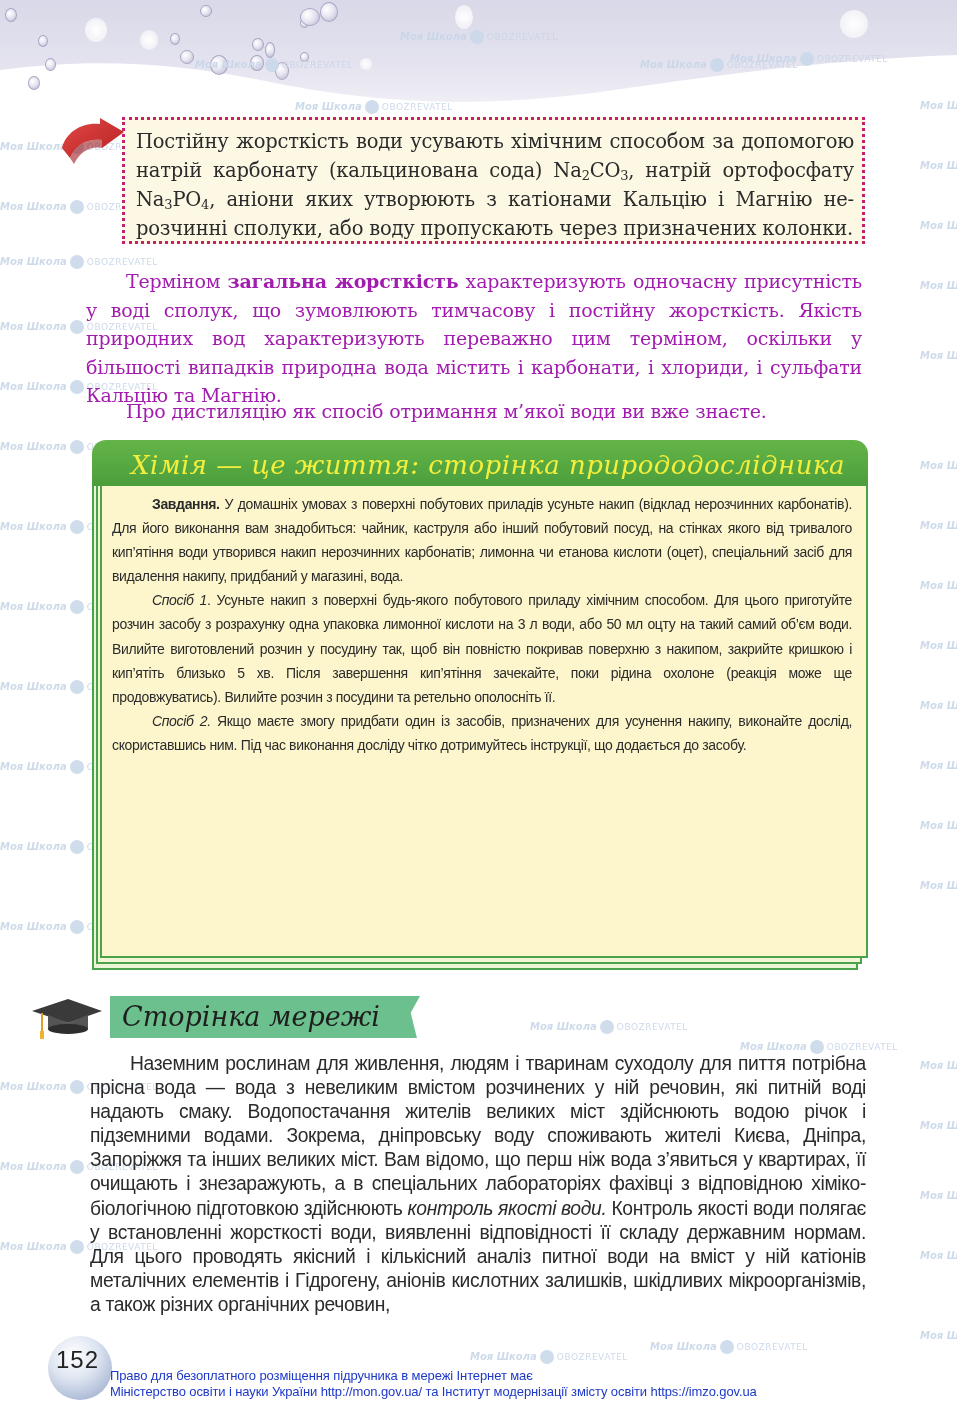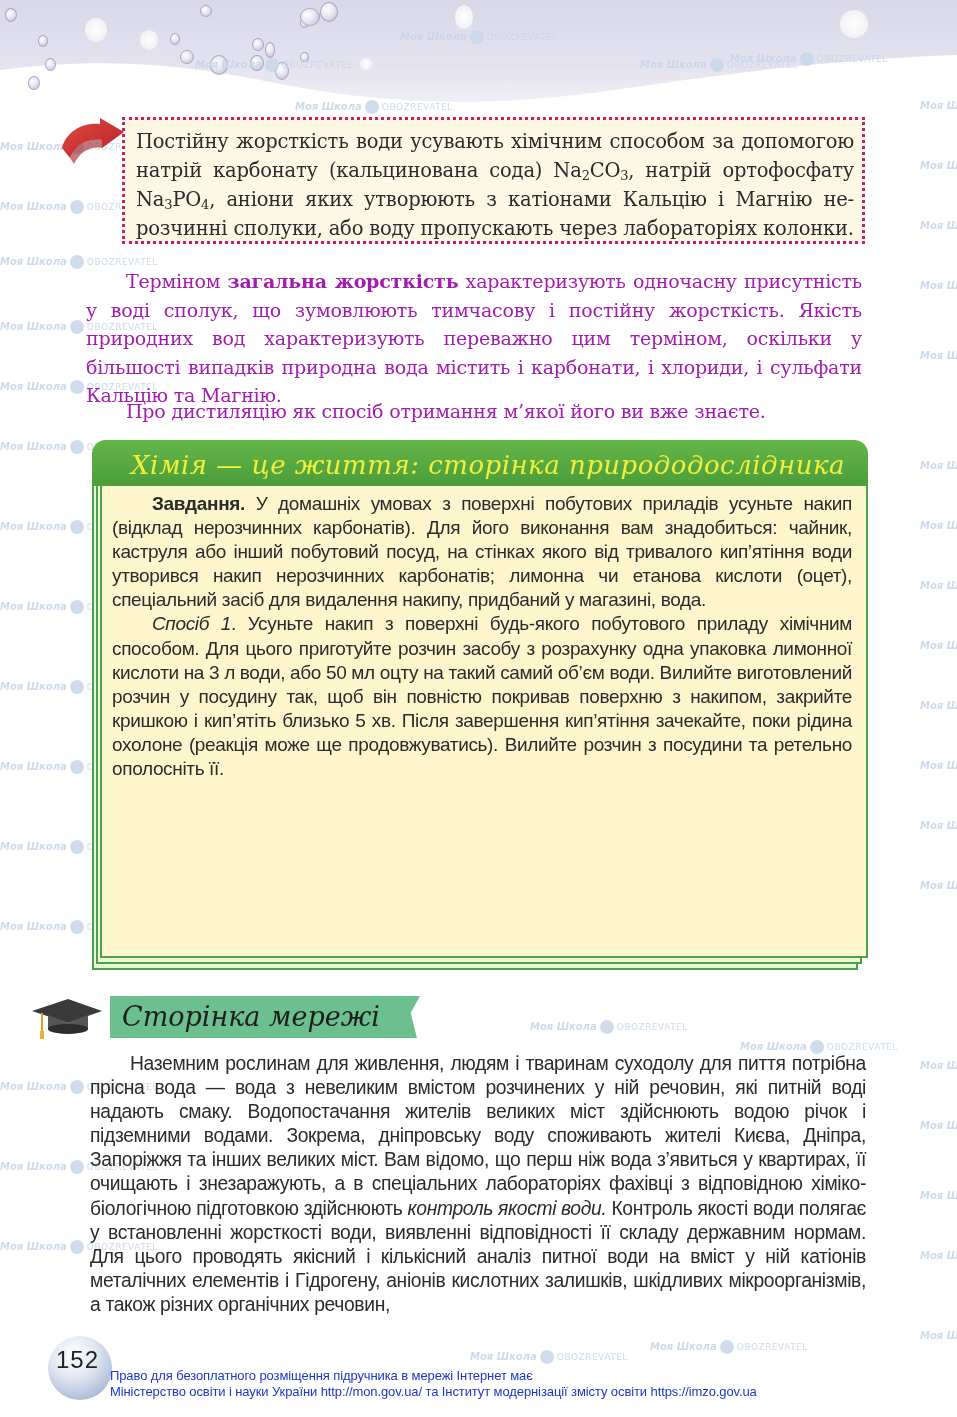--- a/index.html
+++ b/index.html
@@ -60,21 +60,21 @@
       background: linear-gradient(180deg, #64b548 0%, #4a9e3b 100%);
       border-radius: 14px 14px 0 0;
     }
     .green-title {
       position: absolute; left: 92px; top: 440px; width: 776px; height: 46px;
       text-align: center; font-family: "DejaVu Serif", serif; font-style: italic;
       font-size: 26px; line-height: 50px; color: #f4ee3c; letter-spacing: 0.5px; padding-left: 16px;
     }
     .green-body {
       position: absolute; left: 112px; top: 492px; width: 740px;
-      font-family: "Liberation Sans", sans-serif; font-size: 19px; line-height: 24.1px;
+      font-family: "Liberation Sans", sans-serif; font-size: 14px; line-height: 24.1px;
       text-align: justify; color: #2b2b2b; letter-spacing: -0.35px;
     }
     .green-body p { margin: 0; }
     .green-body .ital { font-style: italic; }
 
     
     .erudite-banner {
       position: absolute; left: 110px; top: 996px; width: 310px; height: 42px;
       background: #6cc08d; box-shadow: 0 5px 6px rgba(0,0,0,0.25);
       clip-path: polygon(0 0, 100% 0, 97% 40%, 99% 100%, 0 100%);
@@ -188,38 +188,39 @@
       <stop offset="1" stop-color="#b81f25"></stop>
     </linearGradient>
   </defs>
   <path d="M4,30 C8,14 24,4 42,6 L42,0 L66,14 L44,30 L44,22 C30,20 18,26 12,40 Z" fill="url(#ag)"></path>
   <path d="M12,40 C18,26 30,20 44,22 L44,30 C32,28 22,34 16,46 Z" fill="#9c1a1f" opacity="0.6"></path>
 </svg>
 <div class="note-text">
   <span>Постійну жорсткість води усувають хімічним способом за допомогою</span>
   <span>натрій карбонату (кальцинована сода) Na</span><sub>2</sub><span>CO</span><sub>3</sub><span>, натрій ортофосфату</span>
   <span>Na</span><sub>3</sub><span>PO</span><sub>4</sub><span>, аніони яких утворюють з катіонами Кальцію і Магнію не-</span>
-  <span>розчинні сполуки, або воду пропускають через лабораторіях колонки.</span>
+  <span>розчинні сполуки, або воду пропускають через призначених колонки.</span>
 </div>
 
 <div class="body-text indent" style="top:267px;"><span>Терміном </span><span class="bold">загальна жорсткість</span><span> характеризують одночасну присутність у воді сполук, що зумовлюють тимчасову і постійну жорсткість. Якість природних вод характеризують переважно цим терміном, оскільки у більшості випадків природна вода містить і карбонати, і хлориди, і сульфати Кальцію та Магнію.</span></div>
 
-<div class="body-text indent" style="top:397px;">Про дистиляцію як спосіб отримання м’якої його ви вже знаєте.</div>
+<div class="body-text indent" style="top:397px;">Про дистиляцію як спосіб отримання м’якої води ви вже знаєте.</div>
 
 <div class="green-stack">
   <div class="green-layer" style="left:0px;top:30px;width:766px;height:500px;background:#eaf4d6;"></div>
   <div class="green-layer" style="left:4px;top:30px;width:766px;height:494px;background:#f3f6d6;"></div>
   <div class="green-layer" style="left:8px;top:30px;width:768px;height:488px;"></div>
 </div>
 <div class="green-header"></div>
 <div class="green-title">Хімія — це життя: сторінка природодослідника</div>
 
 <div class="green-body">
   <p class="indent"><span class="bold" style="font-family:'Liberation Sans',sans-serif;">Завдання.</span><span> У домашніх умовах з поверхні побутових приладів усуньте накип (відклад нерозчинних карбонатів). Для його виконання вам знадобиться: чайник, каструля або інший побутовий посуд, на стінках якого від тривалого кип’ятіння води утворився накип нерозчинних карбонатів; лимонна чи етанова кислоти (оцет), спеціальний засіб для видалення накипу, придбаний у магазині, вода.</span></p>
   <p class="indent"><span class="ital">Спосіб 1</span><span>. Усуньте накип з поверхні будь-якого побутового приладу хімічним способом. Для цього приготуйте розчин засобу з розрахунку одна упаковка лимонної кислоти на 3 л води, або 50 мл оцту на такий самий об’єм води. Вилийте виготовлений розчин у посудину так, щоб він повністю покривав поверхню з накипом, закрийте кришкою і кип’ятіть близько 5 хв. Після завершення кип’ятіння зачекайте, поки рідина охолоне (реакція може ще продовжуватись). Вилийте розчин з посудини та ретельно ополосніть її.</span></p>
+  <p class="indent"><span class="ital">Спосіб 2.</span><span> Якщо маєте змогу придбати один із засобів, призначених для усунення накипу, виконайте дослід, скориставшись ним. Під час виконання досліду чітко дотримуйтесь інструкції, що додається до засобу.</span></p>
 </div>
 
 <svg class="cap-icon" viewBox="0 0 72 50">
   <polygon points="2,16 38,4 72,16 38,28" fill="#3a3a3a"></polygon>
   <path d="M18,20 L18,34 C26,40 50,40 58,34 L58,20 L38,28 Z" fill="#555"></path>
   <ellipse cx="38" cy="34" rx="20" ry="5" fill="#2e2e2e"></ellipse>
   <line x1="12" y1="18" x2="12" y2="38" stroke="#e0a028" stroke-width="2"></line>
   <rect x="10" y="36" width="4" height="8" fill="#f0b030"></rect>
 </svg>
 <div class="erudite-banner"></div>

